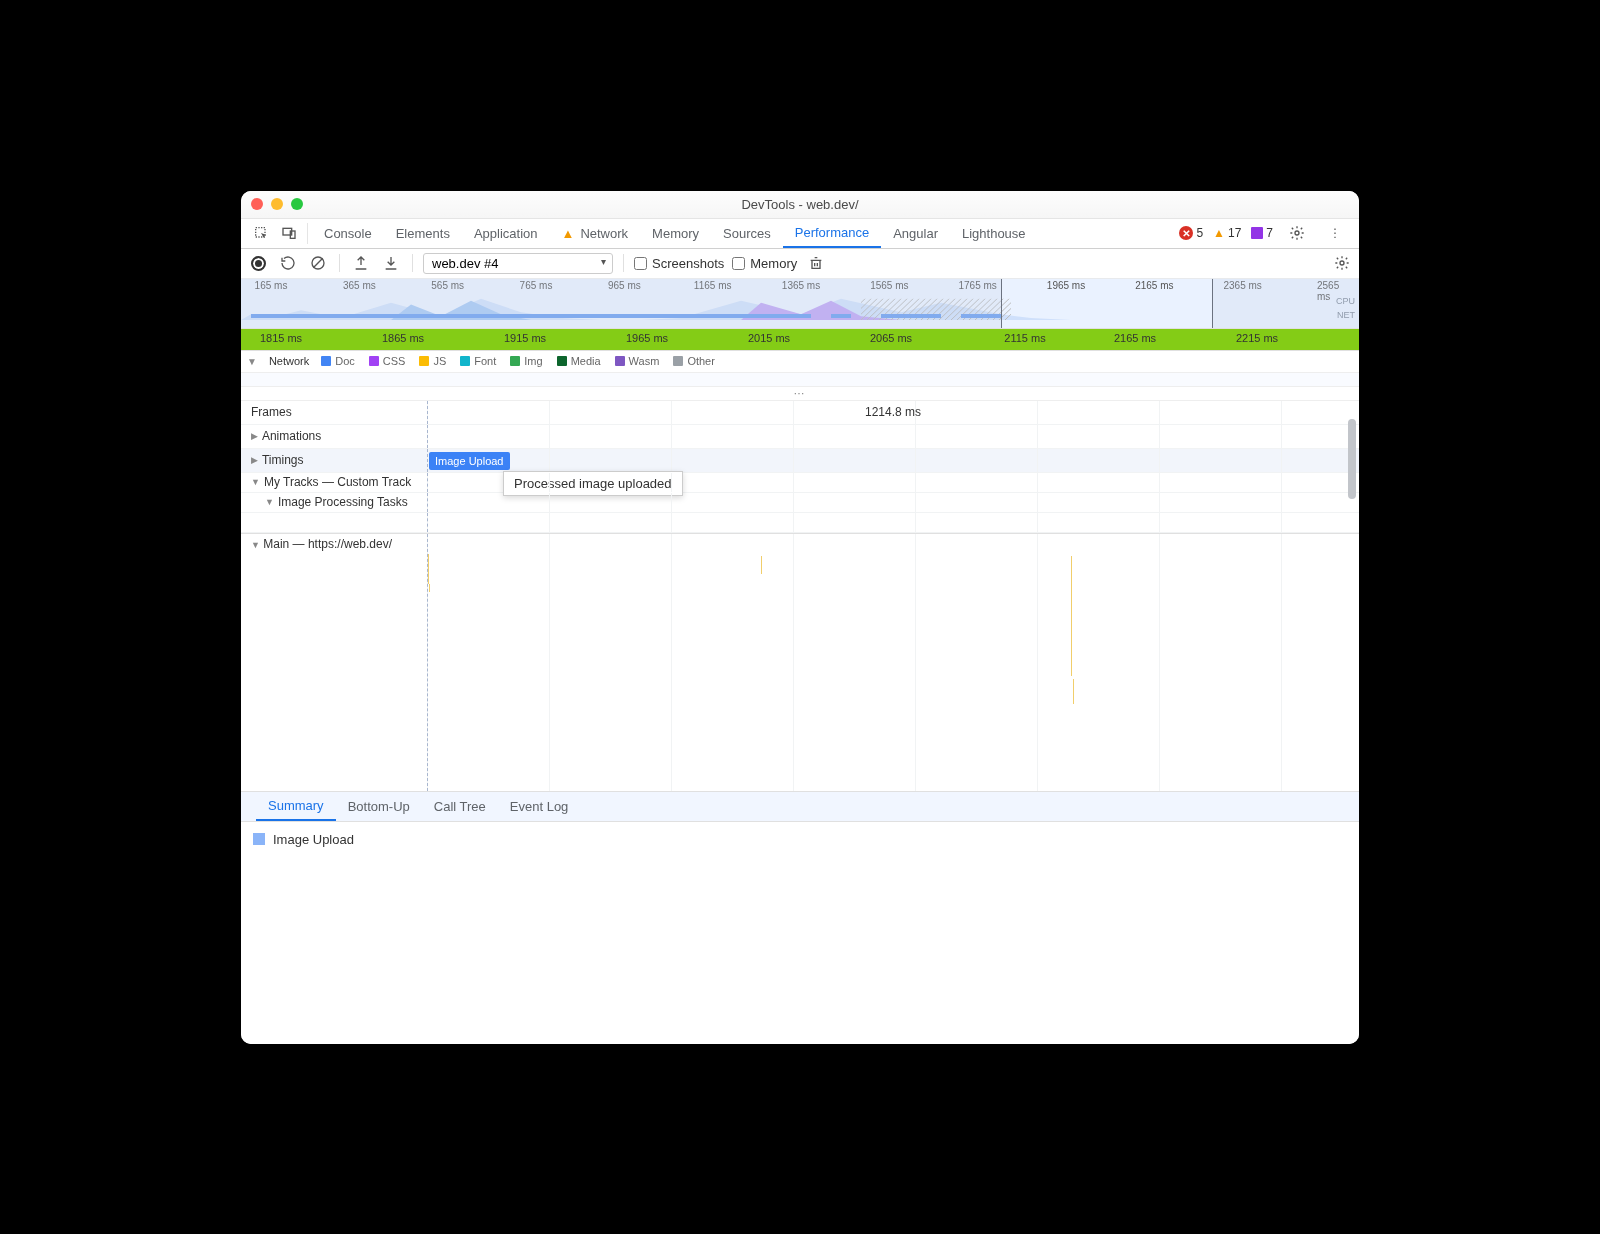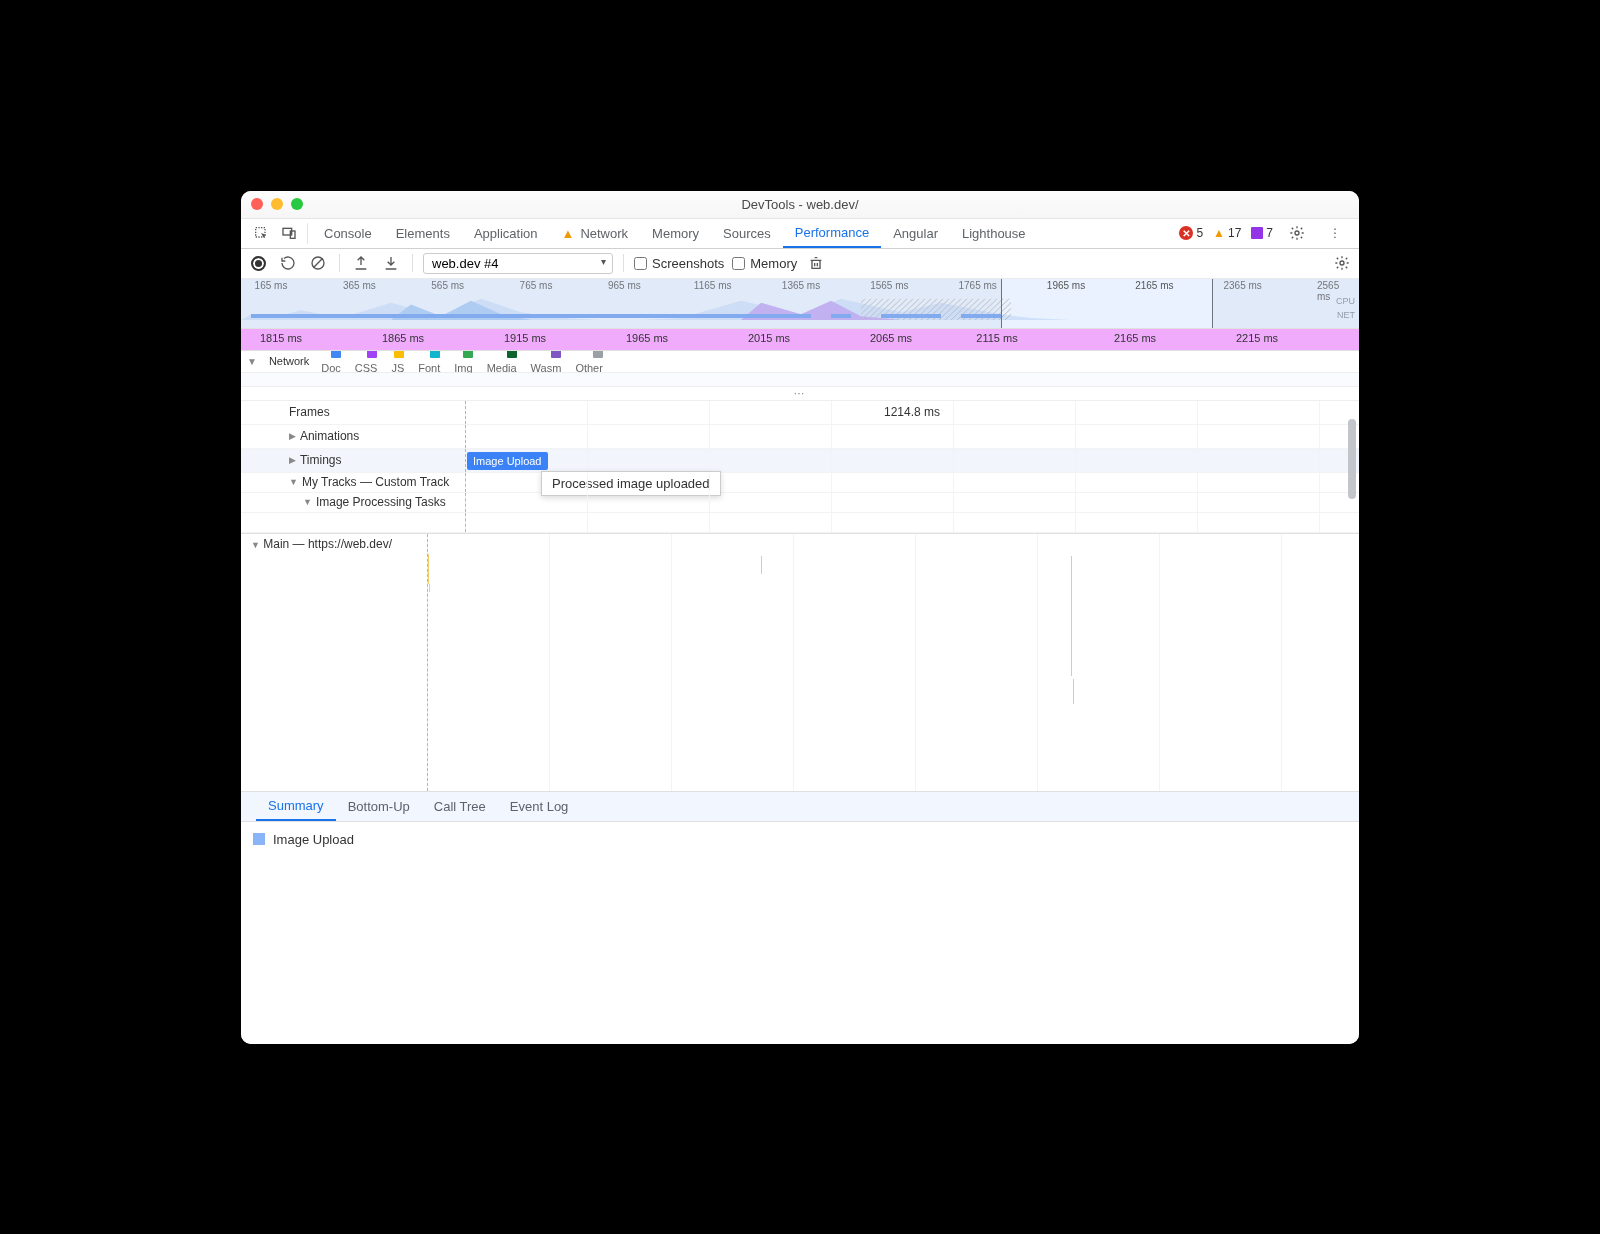--- a/index.html
+++ b/index.html
@@ -36,29 +36,29 @@
 .overview .ticks { position: absolute; top: 0; left: 0; right: 0; height: 14px; display: flex; font-size: 10px; color: #555; }
 .overview .tick { position: absolute; transform: translateX(-50%); top: 1px; }
 .overview .graph { position: absolute; top: 14px; left: 0; right: 0; bottom: 8px; }
 .overview .labels-right { position: absolute; right: 4px; top: 15px; font-size: 9px; color: #7f8a9a; text-align: right; line-height: 14px; }
 .overview .netbar { position: absolute; bottom: 2px; left: 10px; width: 560px; height: 4px; background: #6a9ef0; }
 .overview .netbar2 { position: absolute; bottom: 2px; left: 590px; width: 20px; height: 4px; background: #6a9ef0; }
 .overview .netbar3 { position: absolute; bottom: 2px; left: 640px; width: 60px; height: 4px; background: #6a9ef0; }
 .overview .netbar4 { position: absolute; bottom: 2px; left: 720px; width: 40px; height: 4px; background: #6a9ef0; }
 .overview .sel-win { position: absolute; top: 0; bottom: 0; border-left: 1px solid #6b7280; border-right: 1px solid #6b7280; background: rgba(255,255,255,0); }
 .overview .shade { position: absolute; top: 0; bottom: 0; background: rgba(200,210,230,0.25); }
-.ruler { height: 22px; border-bottom: 1px solid #e0e0e0; position: relative; background: #f0abfc; font-size: 11px; color: #333; }
+.ruler { height: 22px; border-bottom: 1px solid #e0e0e0; position: relative; background: #84cc16; font-size: 11px; color: #333; }
 .ruler .rtick { position: absolute; top: 3px; transform: translateX(-50%); }
 .net-legend { height: 22px; border-bottom: 1px solid #eee; display: flex; align-items: center; padding: 0 6px; font-size: 11px; gap: 12px; background: #fff; }
 .net-legend .expand { color: #888; font-size: 10px; cursor: pointer; }
 .net-legend .lead { color: #333; }
-.swatch { display: flex; align-items: flex-end; gap: 4px; color: #666; flex-direction: column; }
+.swatch { display: flex; align-items: center; gap: 4px; color: #666; }
 .swatch i { width: 10px; height: 10px; display: inline-block; border-radius: 1px; }
 .tracks { position: relative; background: #fff; border-bottom: 1px solid #e0e0e0; }
-.track-row { height: 24px; border-bottom: 1px solid #f1f3f4; display: flex; align-items: center; padding-left: 38px; }
+.track-row { height: 24px; border-bottom: 1px solid #f1f3f4; display: flex; align-items: center; }
 .track-row.h20 { height: 20px; }
 .track-label { width: 186px; padding-left: 10px; font-size: 12px; color: #333; display: flex; align-items: center; gap: 4px; white-space: nowrap; overflow: hidden; }
 .track-label .tri { font-size: 9px; color: #888; }
 .track-lane { flex: 1; position: relative; height: 100%; }
 .track-lane .grid { position: absolute; inset: 0; }
 .vline { position: absolute; top: 0; bottom: 0; width: 1px; background: #f1f3f4; }
 .dash { position: absolute; top: 0; bottom: 0; width: 0; border-left: 1px dashed #a8b6cf; }
 .pill { position: absolute; top: 3px; height: 18px; background: #3b82f6; color: #fff; font-size: 11px; line-height: 18px; padding: 0 6px; border-radius: 2px; white-space: nowrap; }
 .tooltip { position: absolute; background: #fff; border: 1px solid #ccc; padding: 4px 10px; font-size: 13px; color: #333; box-shadow: 0 2px 6px rgba(0,0,0,.15); white-space: nowrap; }
 .frames-val { position: absolute; font-size: 12px; color: #333; top: 4px; }
@@ -255,21 +255,21 @@
     <div class="sel-win" style="left:760px; width:212px;"></div>
   </div>
 
   <div class="ruler" id="ruler">
       <span class="rtick" style="left: 40px;">1815 ms</span>
       <span class="rtick" style="left: 162px;">1865 ms</span>
       <span class="rtick" style="left: 284px;">1915 ms</span>
       <span class="rtick" style="left: 406px;">1965 ms</span>
       <span class="rtick" style="left: 528px;">2015 ms</span>
       <span class="rtick" style="left: 650px;">2065 ms</span>
-      <span class="rtick" style="left: 756px; text-align: right;">2115 ms</span>
+      <span class="rtick" style="left: 784px; text-align: right;">2115 ms</span>
       <span class="rtick" style="left: 894px;">2165 ms</span>
       <span class="rtick" style="left: 1016px;">2215 ms</span>
     </div>
 
   <div class="net-legend">
     <span class="expand">▼</span>
     <span class="lead">Network</span>
     <span id="legend-items" style="display:flex; gap:14px;">
         <span class="swatch">
           <i style="background: rgb(66, 133, 244);"></i>

